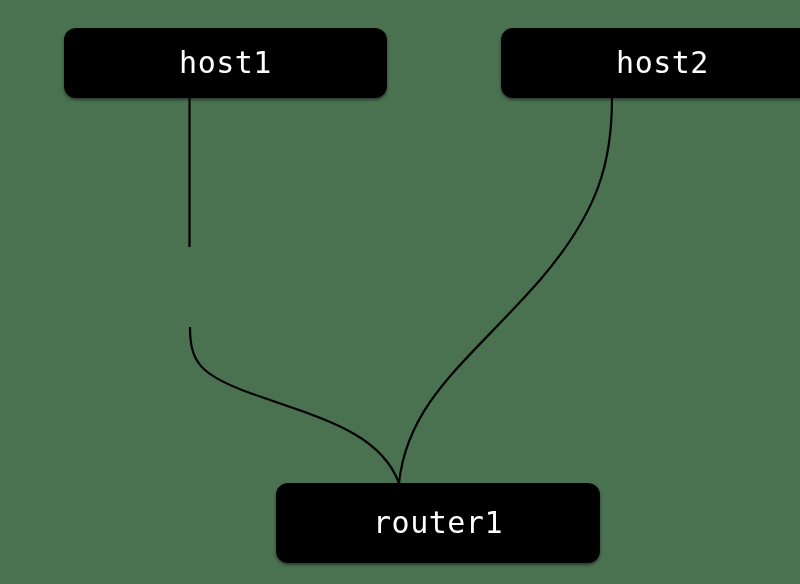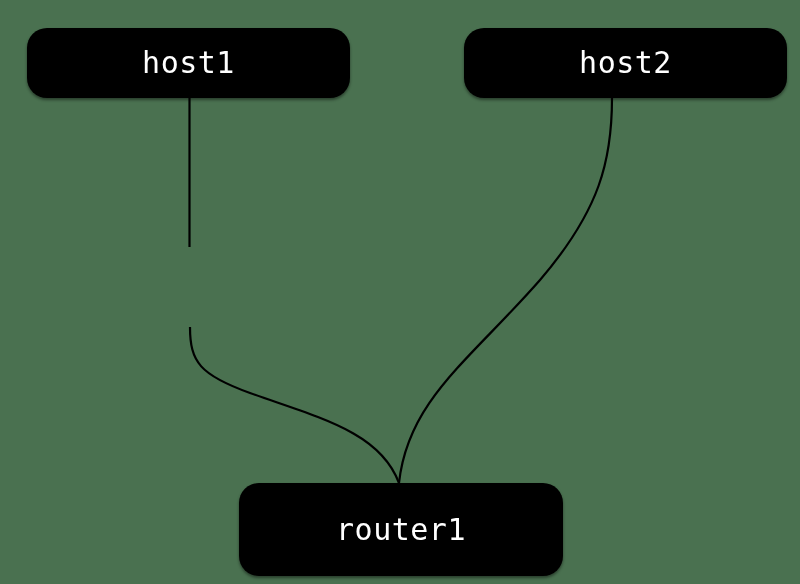--- a/index.html
+++ b/index.html
@@ -28,37 +28,38 @@
     height: 584px;
     pointer-events: none;
   }
   .node {
     position: absolute;
     box-sizing: border-box;
     display: flex;
     align-items: center;
     justify-content: center;
     background: #000000;
-    border-radius: 20px;
+    border-radius: 12px;
     box-shadow: 0 2px 3px rgba(0,0,0,0.45);
     z-index: 2;
+    margin-left: 37px;
   }
   .node-label {
     color: #ffffff;
     font-family: "DejaVu Sans Mono", "Liberation Mono", monospace;
     font-size: 30px;
     line-height: 1;
     letter-spacing: 0.5px;
     white-space: nowrap;
     user-select: none;
   }
   #node-host1    { left: 27px;  top: 28px;  width: 323px; height: 70px; }
   #node-host2    { left: 464px; top: 28px;  width: 323px; height: 70px; }
   #node-network1 { left: 27px;  top: 247px; width: 323px; height: 80px; }
-  #node-router1  { left: 239px; top: 483px; width: 324px; height: 93px; }
+  #node-router1  { left: 239px; top: 483px; width: 324px; height: 80px; }
   .edge-path {
     fill: none;
     stroke: #000000;
     stroke-width: 2.2;
     stroke-linecap: butt;
   }
 </style>
 </head>
 <body>
 

